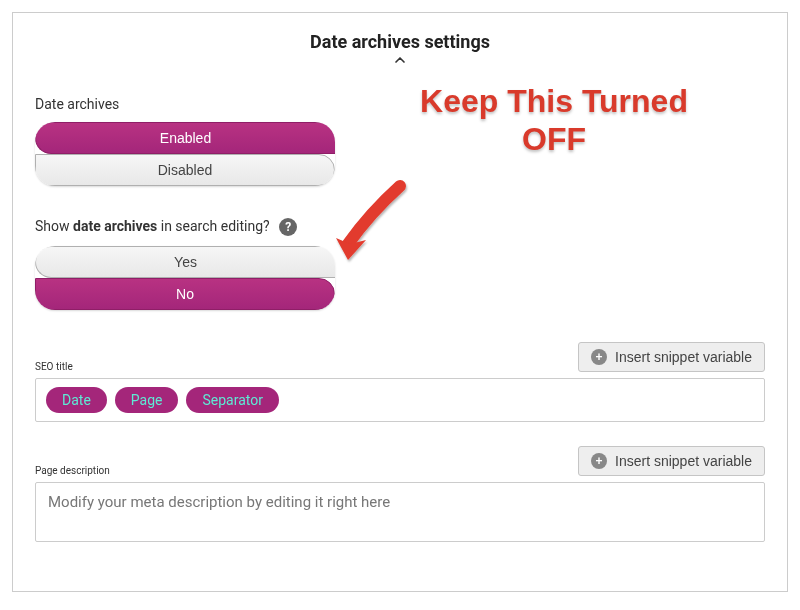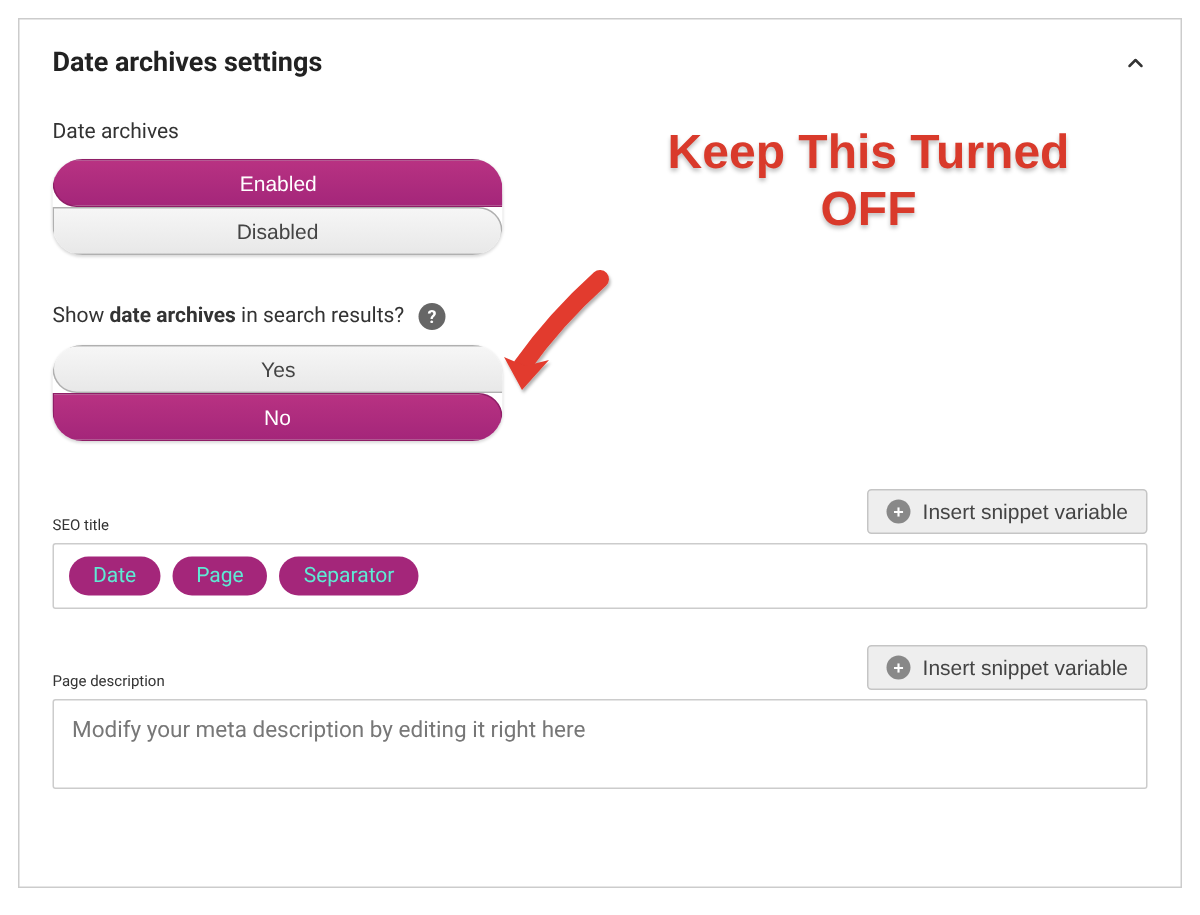--- a/index.html
+++ b/index.html
@@ -17,20 +17,21 @@
       padding: 18px 22px 22px 22px;
       height: 580px;
       position: relative;
       background: #fff;
     }
     .panel-header {
       display: flex;
       justify-content: space-between;
       align-items: center;
       margin-bottom: 28px;
+      flex-direction: column;
     }
     .panel-title {
       font-size: 18px;
       font-weight: 700;
       color: #222;
     }
     .caret {
       width: 16px;
       height: 16px;
       display: inline-flex;
@@ -149,21 +150,21 @@
       border-radius: 2px;
       padding: 10px 12px;
       min-height: 60px;
       font-size: 15px;
       color: #777;
     }
     
     .annotation {
       position: absolute;
       top: 82px;
-      left: 379px;
+      left: 354px;
       width: 400px;
       pointer-events: none;
     }
     .annotation-text {
       font-family: Arial, sans-serif;
       font-size: 32px;
       font-weight: 800;
       color: #d93a2b;
       text-align: center;
       line-height: 1.2;
@@ -190,21 +191,21 @@
     </span>
   </div>
 
   <div class="field-label">Date archives</div>
   <div class="toggle-group">
     <button class="active">Enabled</button>
     <button>Disabled</button>
   </div>
 
   <div class="field-label show-label">
-    <span>Show </span><span class="bold">date archives</span><span> in search results?</span>
+    <span>Show </span><span class="bold">date archives</span><span> in search editing?</span>
     <span class="help-icon">?</span>
   </div>
   <div class="toggle-group small">
     <button>Yes</button>
     <button class="active">No</button>
   </div>
 
   <div class="section-header">
     <div class="section-title">SEO title</div>
     <button class="insert-btn">

